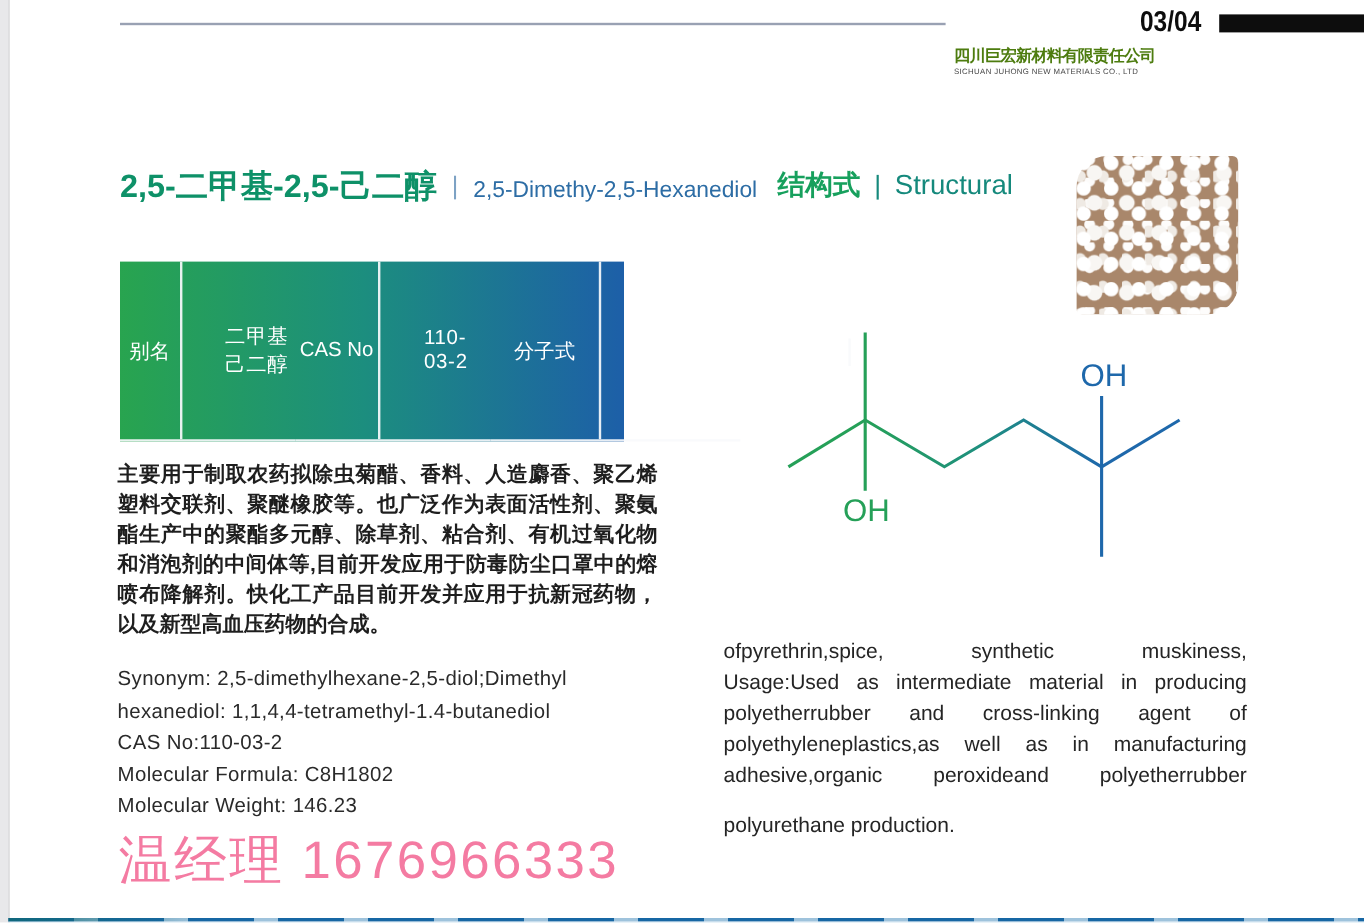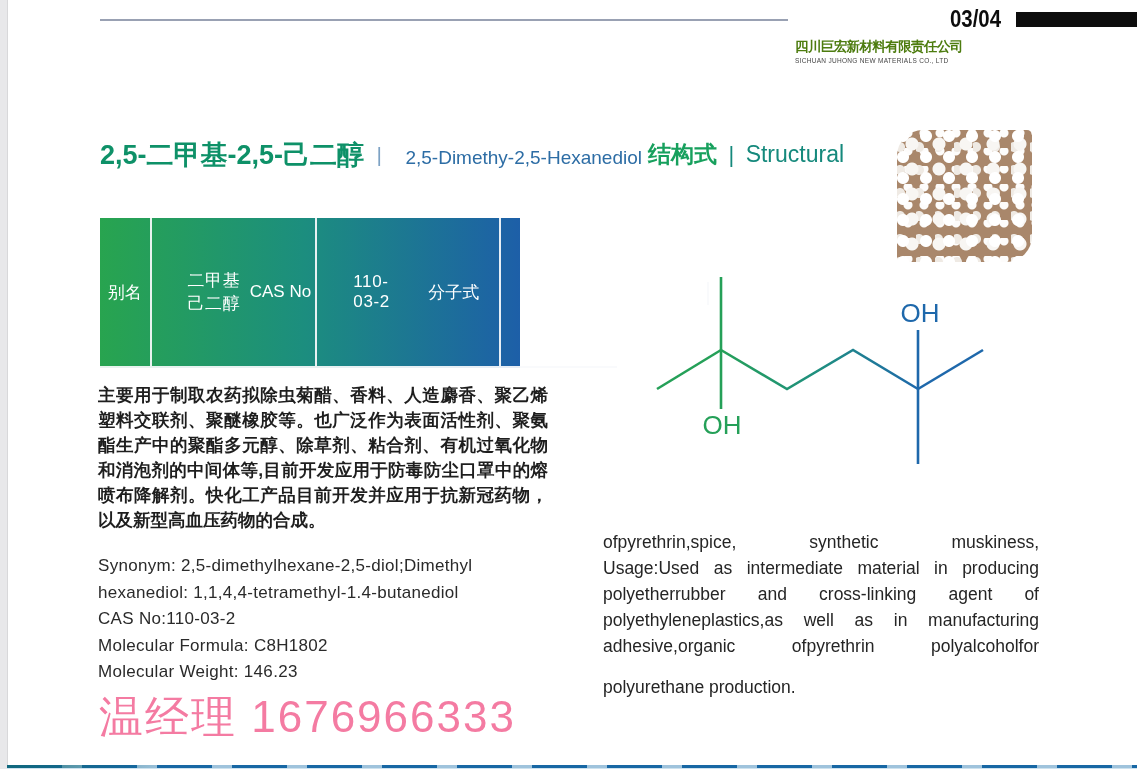--- a/index.html
+++ b/index.html
@@ -20,21 +20,21 @@
     white-space:nowrap; margin-top:1px; }
   .page-num { position:absolute; left:950px; top:5px; font-size:24px; font-weight:800;
     color:var(--header-black); transform:scaleX(.85); transform-origin:left; }
   .header-bar { position:absolute; left:1016px; top:12px; width:121px; height:15px;
     background:var(--header-black); }
 
   
   .title-row { position:absolute; left:100px; top:137px; white-space:nowrap; }
   .t-cn { font-size:27px; font-weight:bold; color:var(--title-green); letter-spacing:0px; }
   .t-sep { font-size:21px; color:#7da2c4; margin:0 8px; vertical-align:2px; }
-  .t-en { font-size:19px; color:var(--title-blue);margin-left:11px; }
+  .t-en { font-size:19px; color:var(--title-blue); }
   .struct-label { position:absolute; left:648px; top:139px; white-space:nowrap; }
   .s-cn { font-size:23px; font-weight:bold; color:var(--structural-green); }
   .s-sep { font-size:22px; color:var(--structural-teal); margin:0 7px; }
   .s-en { font-size:23px; color:var(--structural-teal); }
 
   
   .photo { position:absolute; left:897px; top:130px; width:135px; height:132px;
     border-radius:26px 5px 26px 5px;
     background-color:#a9876b;
     background-image:
@@ -147,21 +147,21 @@
     <div>Molecular Weight: 146.23</div>
   </div>
 
   <div class="watermark">温经理  1676966333</div>
 
   <div class="usage">
     <div>ofpyrethrin,spice, synthetic muskiness,</div>
     <div>Usage:Used as intermediate material in producing</div>
     <div>polyetherrubber and cross-linking agent of</div>
     <div>polyethyleneplastics,as well as in manufacturing</div>
-    <div>adhesive,organic ofpyrethrin polyalcoholfor</div>
+    <div>adhesive,organic peroxideand polyetherrubber</div>
     <div>polyurethane production.</div>
   </div>
 
   <svg class="structure" width="390" height="210" viewBox="0 0 390 210">
     <defs>
       <linearGradient id="chainGrad" x1="0" y1="0" x2="1" y2="0">
         <stop offset="0" style="stop-color:var(--structure-green)"></stop>
         <stop offset="0.5" style="stop-color:#1f8f80"></stop>
         <stop offset="1" style="stop-color:var(--structure-blue)"></stop>
       </linearGradient>

